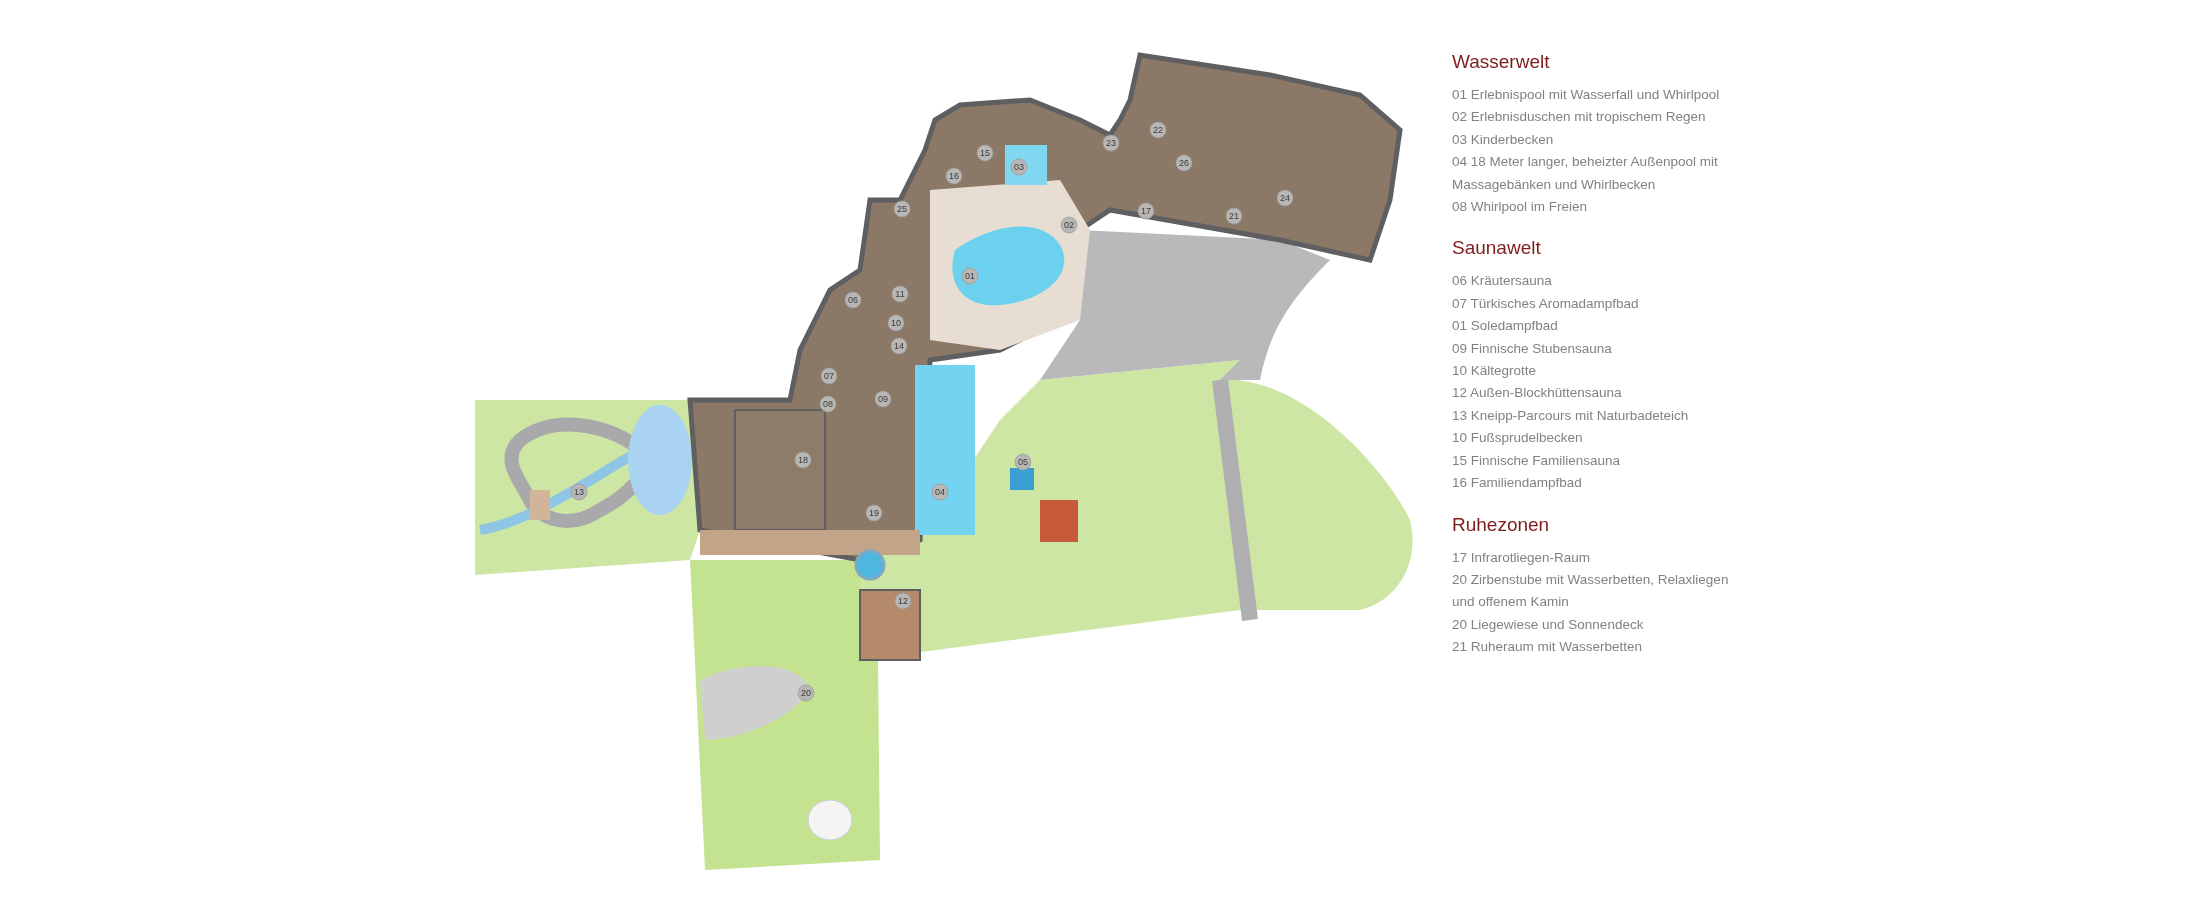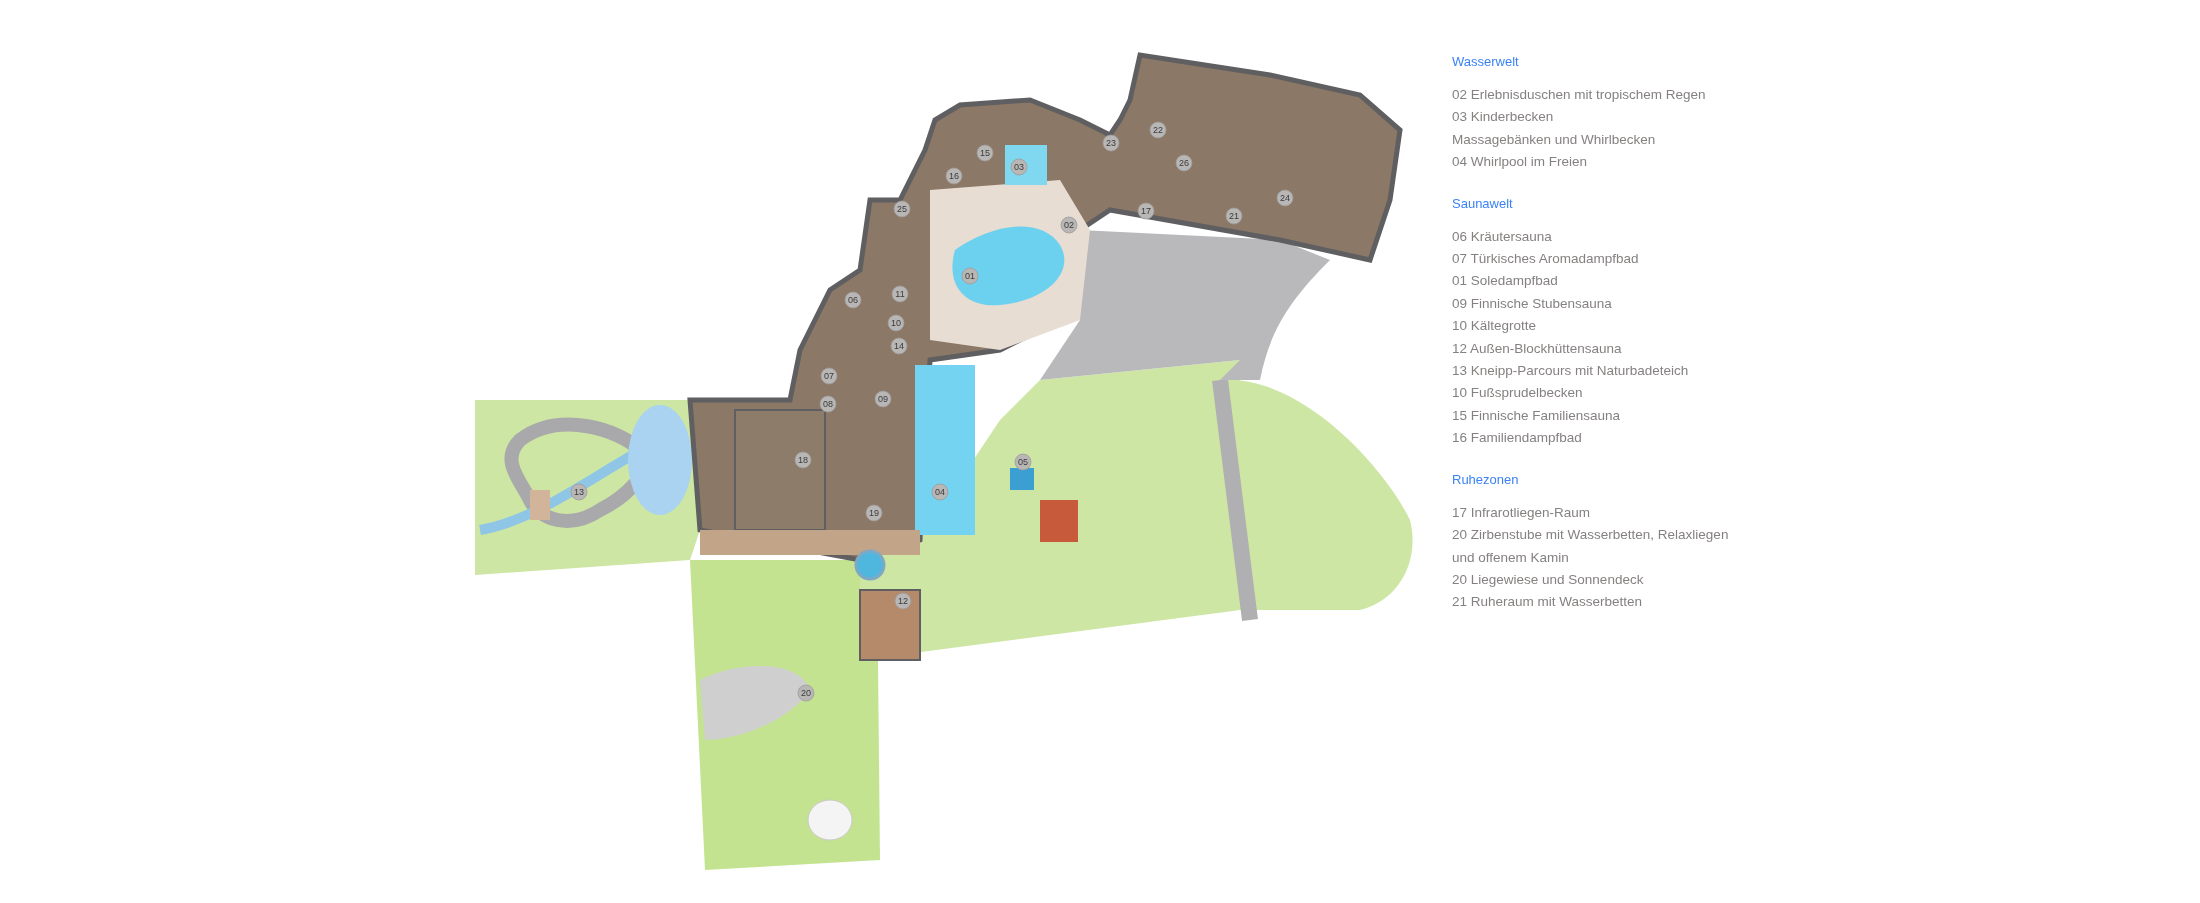--- a/index.html
+++ b/index.html
@@ -1,20 +1,20 @@
 <!DOCTYPE html>
 <html><head>
 <meta charset="utf-8">
 <style>
   html, body { margin:0; padding:0; background:#ffffff; }
   body { width:2200px; height:903px; position:relative; overflow:hidden; font-family:"Liberation Sans", sans-serif; }
   .map { position:absolute; left:0; top:0; width:1440px; height:903px; }
   .legend { position:absolute; left:1452px; top:50px; width:360px; color:#7a7675; }
   .legend-section { margin-bottom:18px; }
-  .legend-heading { font-size:13px; color:#3b82f6; margin:0 0 10px 0; font-weight:normal; line-height:24px; }
+  .legend-heading { font-size:19px; color:#7f1d1d; margin:0 0 10px 0; font-weight:normal; line-height:24px; }
   .legend-item { font-size:13.5px; line-height:22.4px; color:#858180; }
   .marker circle { fill:#b9b7b6; stroke:#9d9a99; stroke-width:0.8; }
   .marker text { font-family:"Liberation Sans", sans-serif; font-size:9px; fill:#3b3b3b; text-anchor:middle; dominant-baseline:central; }
 </style>
 </head>
 <body>
 
 <svg class="map" viewBox="0 0 1440 903" xmlns="http://www.w3.org/2000/svg">
 
   <g>
@@ -172,24 +172,26 @@
     <g class="marker">
         <circle cx="1184" cy="163" r="8"></circle>
         <text x="1184" y="163">26</text>
       </g>
   </g>
 </svg>
 
 <div class="legend">
   <div class="legend-section">
     <h3 class="legend-heading">Wasserwelt</h3>
+    <div class="legend-item">01 Erlebnispool mit Wasserfall und Whirlpool</div>
     <div class="legend-item">02 Erlebnisduschen mit tropischem Regen</div>
     <div class="legend-item">03 Kinderbecken</div>
+    <div class="legend-item">04 18 Meter langer, beheizter Außenpool mit</div>
     <div class="legend-item">Massagebänken und Whirlbecken</div>
-    <div class="legend-item">04 Whirlpool im Freien</div>
+    <div class="legend-item">08 Whirlpool im Freien</div>
   </div>
   <div class="legend-section">
     <h3 class="legend-heading">Saunawelt</h3>
     <div class="legend-item">06 Kräutersauna</div>
     <div class="legend-item">07 Türkisches Aromadampfbad</div>
     <div class="legend-item">01 Soledampfbad</div>
     <div class="legend-item">09 Finnische Stubensauna</div>
     <div class="legend-item">10 Kältegrotte</div>
     <div class="legend-item">12 Außen-Blockhüttensauna</div>
     <div class="legend-item">13 Kneipp-Parcours mit Naturbadeteich</div>

